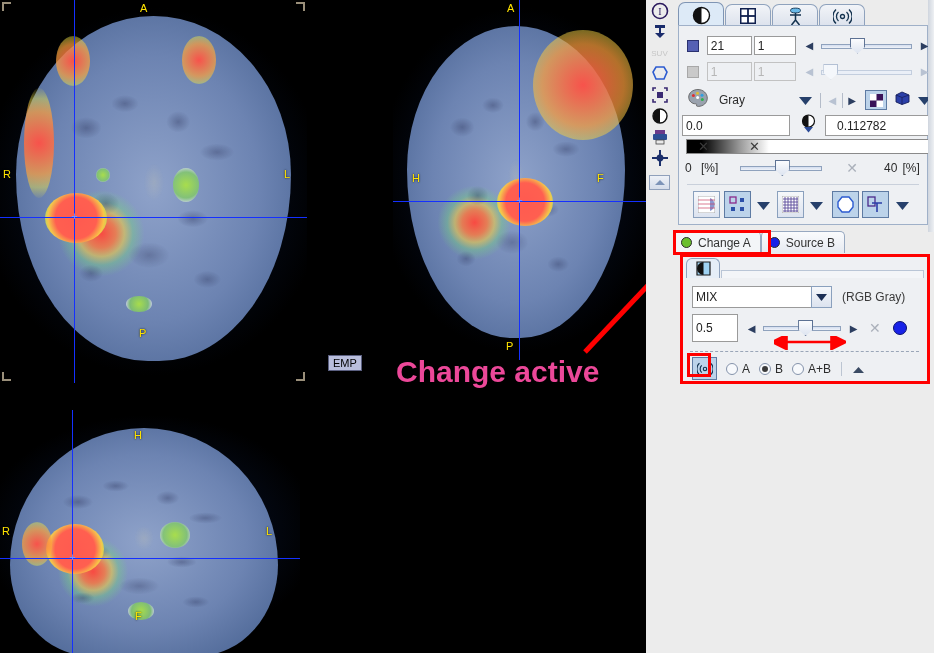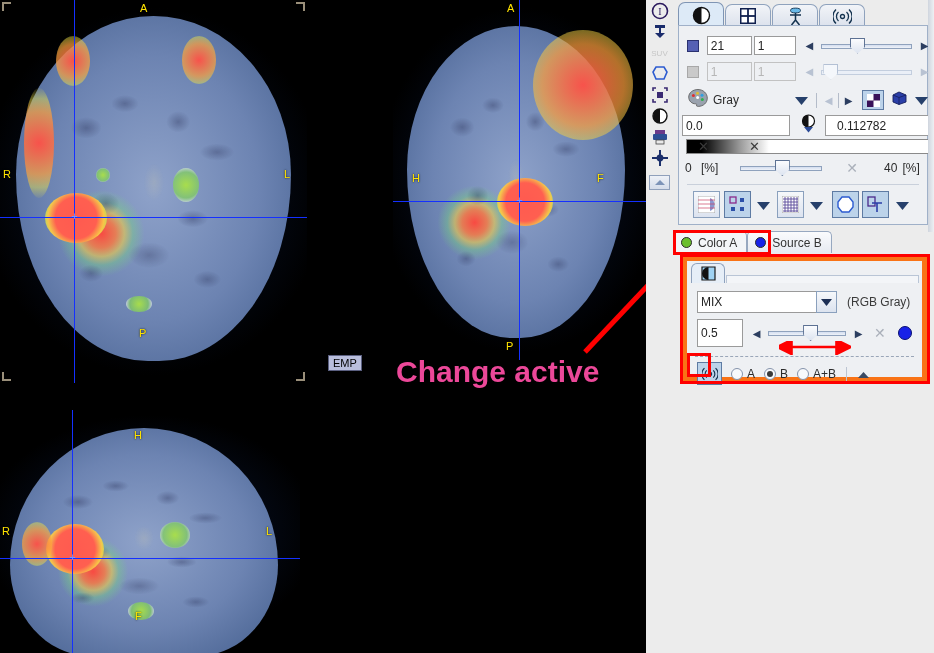--- a/index.html
+++ b/index.html
@@ -210,21 +210,21 @@
     border:1px solid #97a8c0; border-bottom:none;
     border-radius:5px 5px 0 0;
     font-size:12px; color:#333;
   }
   .stab.active { background:#f3f5f8; }
   .dot { width:11px; height:11px; border-radius:50%; border:1px solid #2a2a2a; }
 
   
   #fusion-panel {
     position:absolute; left:681px; top:255px; width:247px; height:128px;
-    background:#eef0f3; border:6px solid #f97316;
+    background:#eef0f3; border:1px solid #f97316;
   }
   #fusion-panel .ftab {
     position:absolute; left:4px; top:2px; width:34px; height:20px;
     background:#e6eef7; border:1px solid #8fa2bd; border-bottom:none;
     border-radius:6px 6px 0 0; display:flex; align-items:center; justify-content:center;
   }
   .ftab-filler {
     position:absolute; left:39px; top:14px; right:3px; height:8px;
     background:#f3f5f8; border:1px solid #b9c5d6; border-bottom:none;
   }
@@ -459,21 +459,21 @@
         <div>
           <svg width="22" height="20" viewBox="0 0 22 20">
               <path d="M11 1.5c-5.2 0-9.3 3.3-9.3 7.6 0 4.2 3.6 6.7 6.5 6.7 1.6 0 1.9 1 1.2 2 .6 .4 1.2 .6 1.9 .6 5 0 9-3.6 9-8.3 0-4.8-4.2-8.6-9.3-8.6z" fill="#9aa2ae" stroke="#555" stroke-width=".8"></path>
               <circle cx="6.4" cy="7.5" r="1.5" fill="#e03030"></circle>
               <circle cx="10.5" cy="5.2" r="1.5" fill="#e0c030"></circle>
               <circle cx="15" cy="7.2" r="1.5" fill="#30a0e0"></circle>
               <circle cx="15.3" cy="11.6" r="1.5" fill="#30b050"></circle>
               <circle cx="10.6" cy="9.4" r="1.5" fill="#ffffff"></circle>
             </svg>
         </div>
-        <div class="lbl" style="margin-left:4px; width:82px;">Gray</div>
+        <div class="lbl" style="margin-left:10px; width:82px;">Gray</div>
         <div>
           <svg width="13" height="9" viewBox="0 0 13 9">
               <path d="M0 1 L13 1 L6.5 9 Z" fill="#26406b"></path>
             </svg>
         </div>
         <div style="width:1px;height:15px;background:#b4bcc9;margin-left:8px;"></div>
         <div class="arrowbtn dis" style="margin-left:5px;">◀</div>
         <div style="width:1px;height:15px;background:#b4bcc9;margin-left:3px;"></div>
         <div class="arrowbtn" style="margin-left:3px;">▶</div>
         <div class="dropbtn sel" style="margin-left:7px;">
@@ -582,21 +582,21 @@
       </div>
     </div>
     <div id="scroll-edge"></div>
   </div>
 
 </div>
 
 <div id="source-tabs">
   <div class="stab active">
     <span class="dot" style="background:#6abf2e;"></span>
-    <span>Color A</span>
+    <span>Change A</span>
   </div>
   <div class="stab">
     <span class="dot" style="background:#1822e8;"></span>
     <span>Source B</span>
   </div>
 </div>
 
 <div id="fusion-panel">
   <div class="ftab">
     <svg width="17" height="17" viewBox="0 0 17 17">

